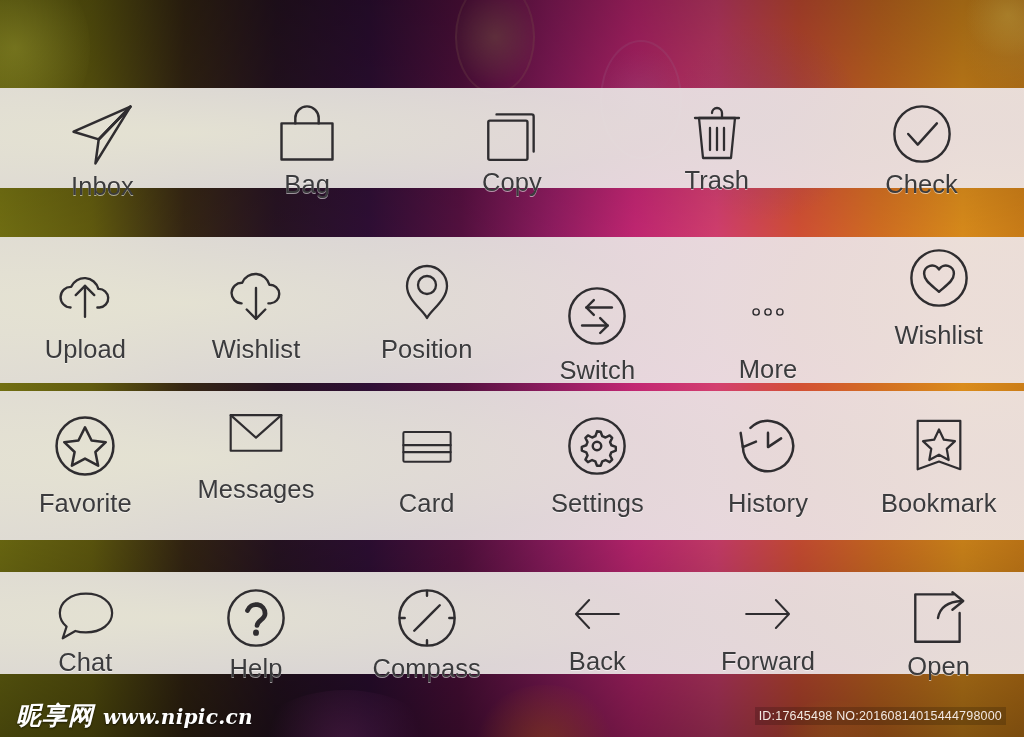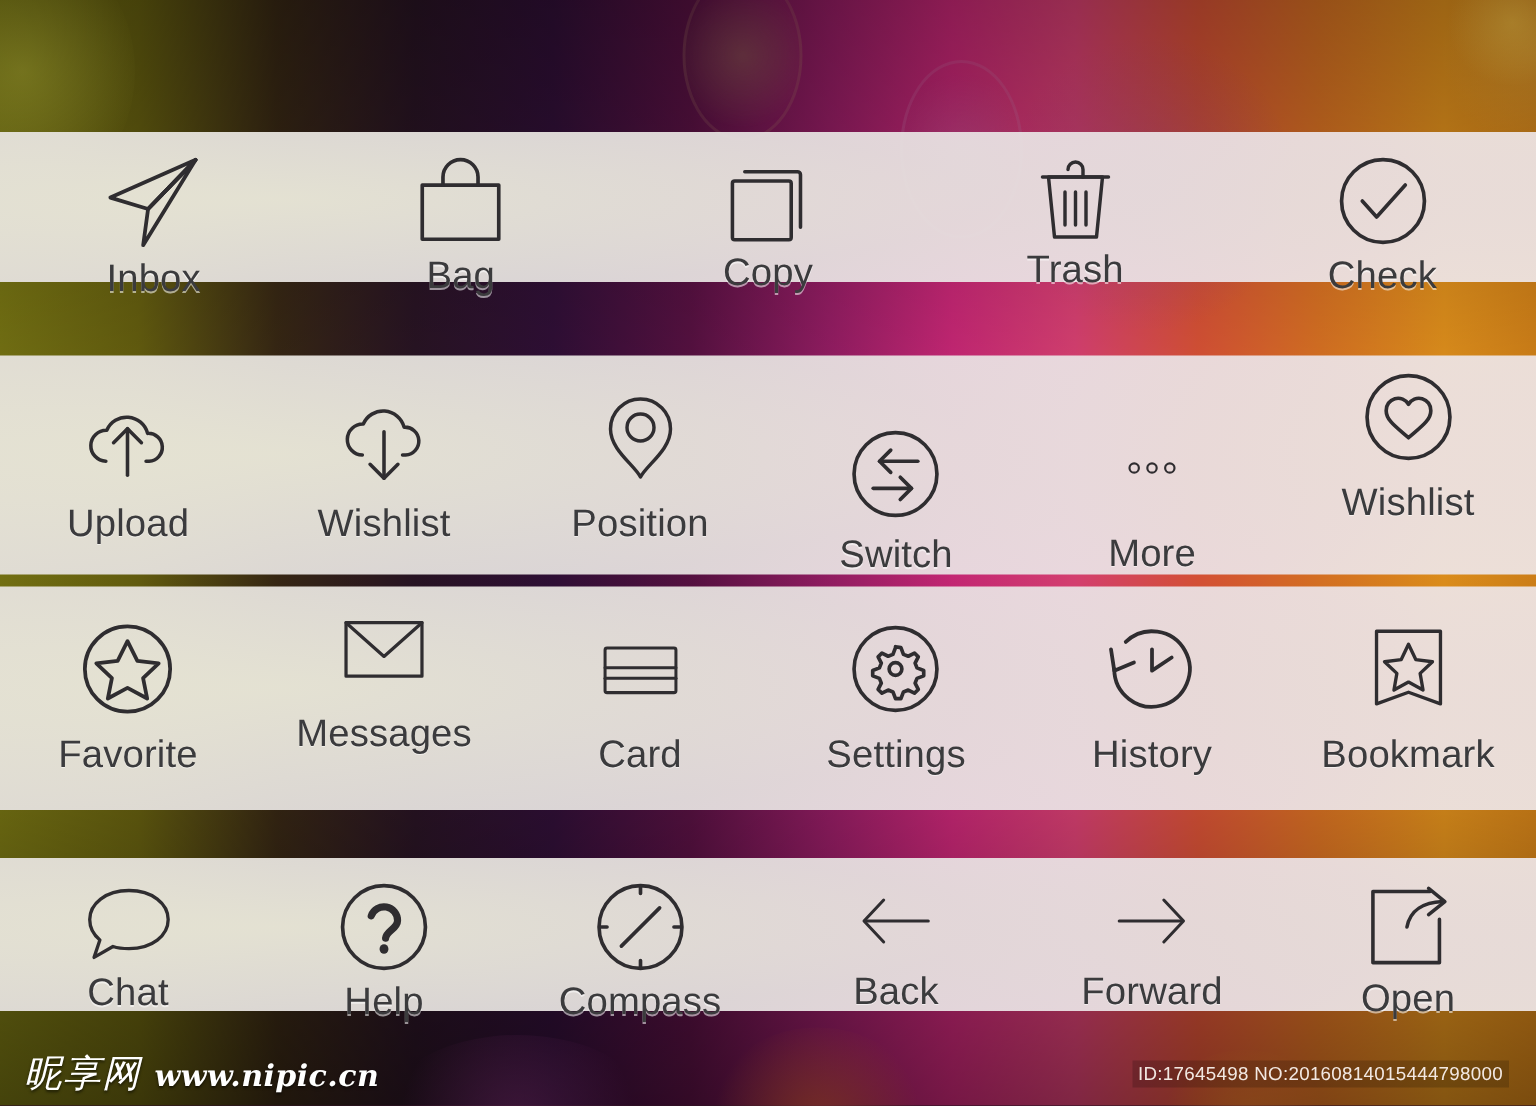--- a/index.html
+++ b/index.html
@@ -42,21 +42,21 @@
     line-height:1;margin-top:4px;white-space:nowrap;
     text-shadow:0 1px 0 rgba(255,255,255,.55);
   }
 
   
   .wm{position:absolute;left:0;bottom:0;width:1024px;height:43px;
       display:flex;align-items:center;}
   .wm-logo{margin-left:16px;display:flex;align-items:baseline;gap:9px;}
   .wm-cn{
     font-family:"DejaVu Sans", sans-serif;
-    font-size:25px;font-weight:400;color:#ffffff;
+    font-size:25px;font-weight:700;color:#ffffff;
     font-style:italic;letter-spacing:1px;
     text-shadow:0 1px 2px rgba(0,0,0,.6);
   }
   .wm-url{
     font-family:"DejaVu Serif", serif;
     font-size:20px;font-style:italic;font-weight:700;color:#ffffff;
     letter-spacing:.3px;text-shadow:0 1px 2px rgba(0,0,0,.6);
   }
   .wm-id{
     position:absolute;right:18px;top:50%;transform:translateY(-50%);

